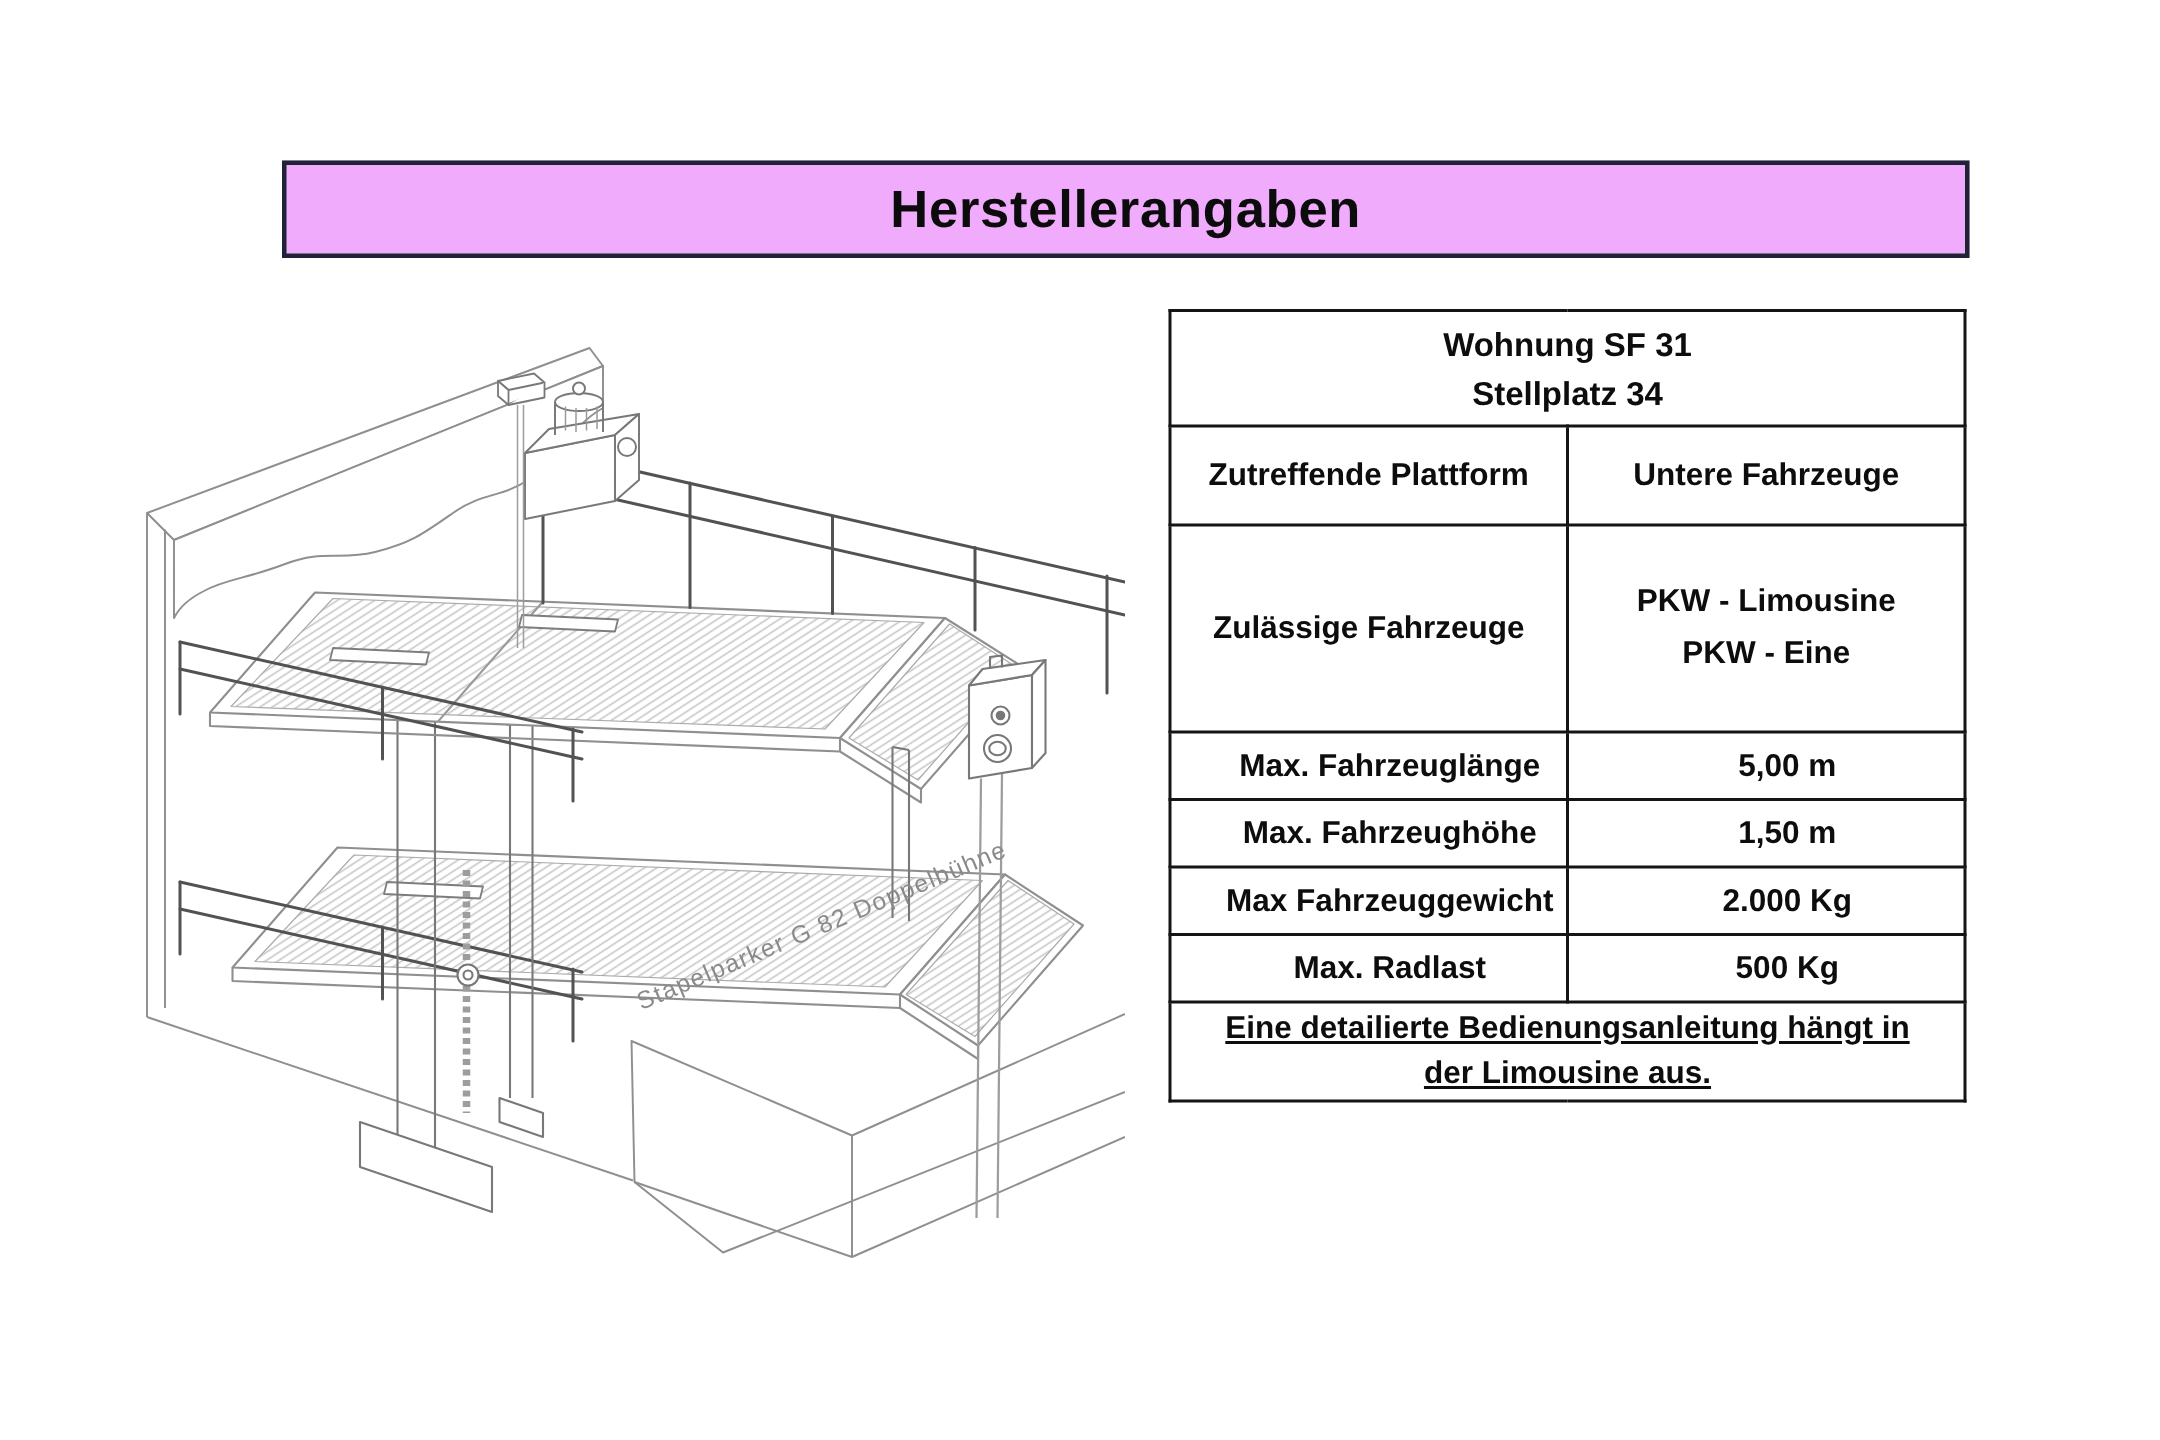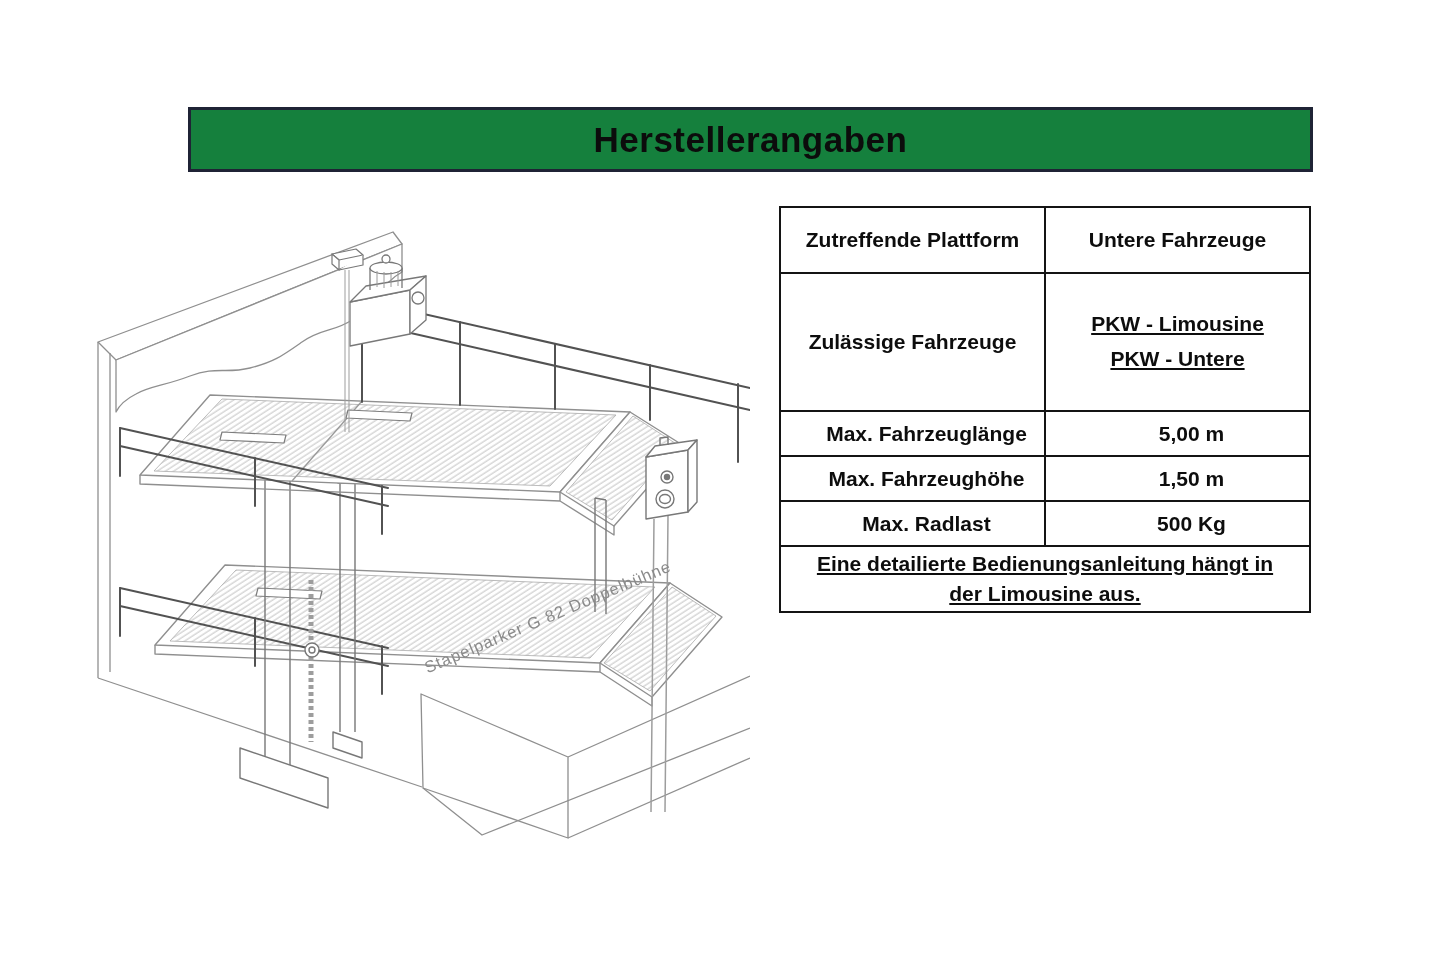--- a/index.html
+++ b/index.html
@@ -3,39 +3,39 @@
 <meta charset="utf-8">
 <style>
   html,body{margin:0;padding:0;}
   body{
     width:1440px;height:960px;background:#ffffff;overflow:hidden;position:relative;
     font-family:"Liberation Sans",sans-serif;
   }
   
   .title-bar{
     position:absolute;left:188px;top:107px;width:1119px;height:59px;
-    background:#15803d;border:3px solid #1f2335;
+    background:#f0abfc;border:3px solid #1f2335;
     display:flex;align-items:center;justify-content:center;
   }
   .title-bar h1{
     margin:0;font-size:35px;font-weight:700;color:#0c0c0c;letter-spacing:.5px;
   }
   
   .spec-table{
     position:absolute;left:779px;top:206px;width:532px;
     border-collapse:collapse;table-layout:fixed;
   }
   .spec-table td{
     border:2px solid #141414;text-align:center;vertical-align:middle;
     font-weight:700;font-size:21px;color:#0d0d0d;padding:0 4px;line-height:1.5;
   }
   .r-head td{height:75px;font-size:22px;}
   .r-cols td{height:64px;border-radius:29px;}
   .r-veh  td{height:136px;}
-  .r-veh .stack div{line-height:1.65;text-decoration:underline;}
+  .r-veh .stack div{line-height:1.65;}
   .r-std td{height:43px;padding-left:32px;}
   .r-foot td{height:64px;line-height:1.45;text-decoration:underline;}
   
   .drawing{position:absolute;left:50px;top:180px;width:700px;height:760px;}
 </style>
 </head>
 <body>
 
 <div class="title-bar">
   <h1>Herstellerangaben</h1>
@@ -151,40 +151,50 @@
     <circle cx="615" cy="319" r="9"></circle>
     <ellipse cx="615" cy="319" rx="5.5" ry="4.5" fill="none"></ellipse>
   </g>
 
   <text transform="translate(500,442) rotate(-22.8)" text-anchor="middle" font-family="Liberation Sans, sans-serif" font-size="16.5" letter-spacing="1" fill="#8a8a8a">Stapelparker G 82 Doppelbühne</text>
 </svg>
 </div>
 
 <table class="spec-table">
   <tbody>
+      <tr class="r-head">
+    <td colspan="2">
+      <div>Wohnung SF 31</div>
+      <div>Stellplatz 34</div>
+    </td>
+  </tr>
   <tr class="r-cols">
     <td>Zutreffende Plattform</td>
     <td>Untere Fahrzeuge</td>
   </tr>
   <tr class="r-veh">
     <td>Zulässige Fahrzeuge</td>
     <td>
       <div class="stack">
         <div>PKW - Limousine</div>
-        <div>PKW - Untere</div>
+        <div>PKW - Eine</div>
       </div>
     </td>
   </tr>
   <tr class="r-std">
     <td>Max. Fahrzeuglänge</td>
     <td>5,00 m</td>
   </tr>
   <tr class="r-std">
     <td>Max. Fahrzeughöhe</td>
     <td>1,50 m</td>
+  </tr>
+  <tr class="r-std">
+    <td>Max Fahrzeuggewicht</td>
+    <td>2.000 Kg</td>
   </tr>
   <tr class="r-std">
     <td>Max. Radlast</td>
     <td>500 Kg</td>
   </tr>
   <tr class="r-foot">
     <td colspan="2">
       <div>Eine detailierte Bedienungsanleitung hängt in</div>
       <div>der Limousine aus.</div>
     </td>

